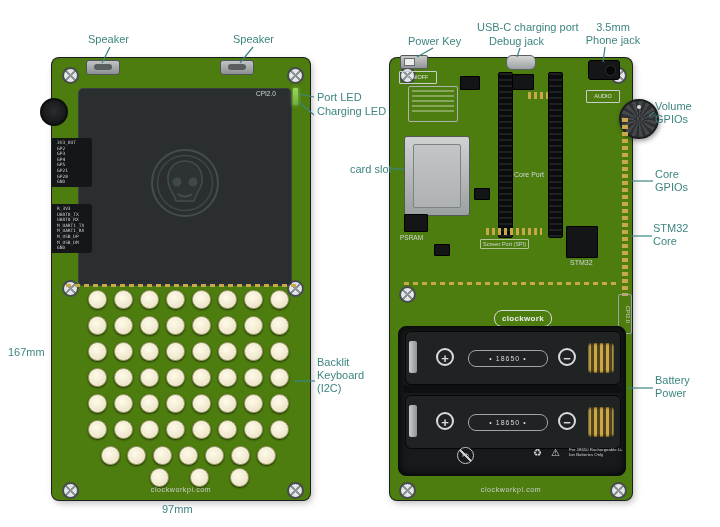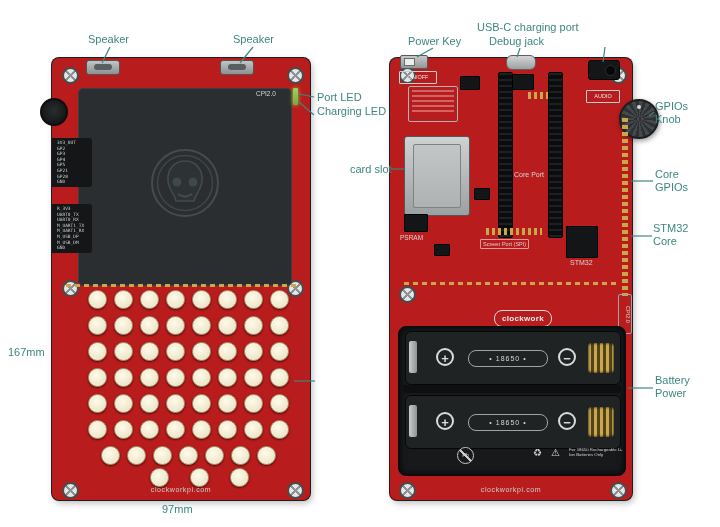--- a/index.html
+++ b/index.html
@@ -1,19 +1,19 @@
 <!DOCTYPE html>
 <html style="--annotation: #3d8580; --pcb: #24272a; --gold: #c9a84c; --led: #7fc457; --key: #f4eccb;"><head>
 <meta charset="utf-8">
 <style>
   html,body{margin:0;padding:0;background:#fff;}
   .canvas{position:relative;width:720px;height:527px;background:#ffffff;font-family:"Liberation Sans",sans-serif;overflow:hidden;}
 
   
-  .board{position:absolute;background:#b91c1c;border-radius:7px;box-shadow:0 0 0 1px #1b1d1f,2px 3px 7px rgba(0,0,0,.28);}
+  .board{position:absolute;background:#4d7c0f;border-radius:7px;box-shadow:0 0 0 1px #1b1d1f,2px 3px 7px rgba(0,0,0,.28);}
   #front-board{left:52px;top:58px;width:258px;height:442px;}
   #back-board{left:390px;top:58px;width:242px;height:442px;}
 
   .hole{position:absolute;width:13px;height:13px;border-radius:50%;border:2px solid #474c4d;
     background:linear-gradient(45deg,transparent 43%,#8d9394 43% 57%,transparent 57%),
                linear-gradient(-45deg,transparent 43%,#8d9394 43% 57%,transparent 57%),#e4e7e7;}
 
   
   .ann{position:absolute;color:var(--annotation,#3d8580);font-size:11px;line-height:13px;white-space:pre-line;}
   .nowrap{white-space:nowrap;}
@@ -278,25 +278,27 @@
     </div>
 
     <div class="website">clockworkpi.com</div>
   </div>
 
   <div class="ann" style="left:88px;top:33px">Speaker</div>
   <div class="ann" style="left:233px;top:33px">Speaker</div>
   <div class="ann nowrap" style="left:317px;top:91px">Port LED</div>
   <div class="ann nowrap" style="left:317px;top:105px">Charging LED</div>
   <div class="ann" style="left:8px;top:346px">167mm</div>
+  <div class="ann" style="left:317px;top:356px;width:62px">Backlit Keyboard (I2C)</div>
   <div class="ann" style="left:162px;top:503px">97mm</div>
   <div class="ann nowrap" style="left:408px;top:35px">Power Key</div>
   <div class="ann nowrap" style="left:477px;top:21px">USB-C charging port</div>
   <div class="ann nowrap" style="left:489px;top:35px">Debug jack</div>
-  <div class="ann" style="left:655px;top:100px;width:50px">GPIOs Knob</div>
+  <div class="ann ctr" style="left:580px;top:21px;width:66px">3.5mm Phone jack</div>
+  <div class="ann" style="left:655px;top:100px;width:50px">Volume GPIOs</div>
   <div class="ann nowrap" style="left:350px;top:163px">card slot</div>
   <div class="ann" style="left:655px;top:168px;width:46px">Core GPIOs</div>
   <div class="ann" style="left:653px;top:222px;width:46px">STM32 Core</div>
   <div class="ann" style="left:655px;top:374px;width:48px">Battery Power</div>
 
   <svg class="leaders" width="720" height="527">
     <line x1="110" y1="47" x2="102" y2="63"></line>
     <line x1="253" y1="47" x2="240" y2="63"></line>
     <line x1="314" y1="97" x2="299" y2="94"></line>
     <line x1="314" y1="115" x2="299" y2="102"></line>

